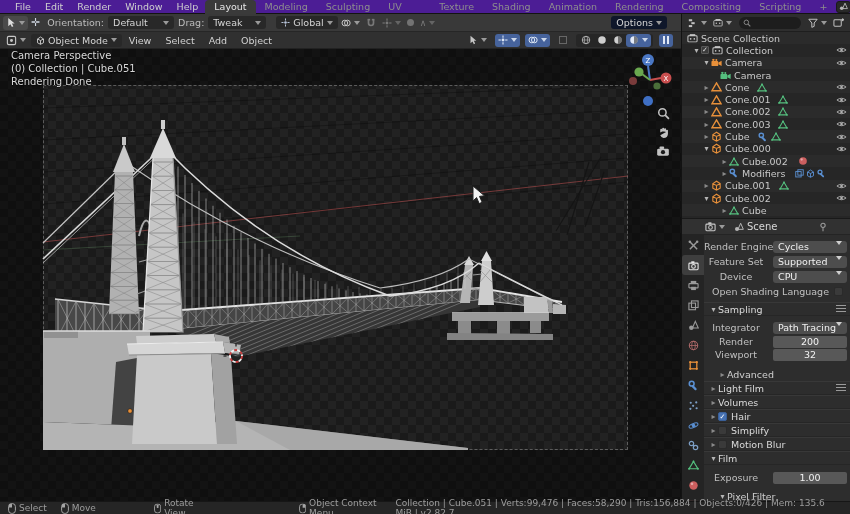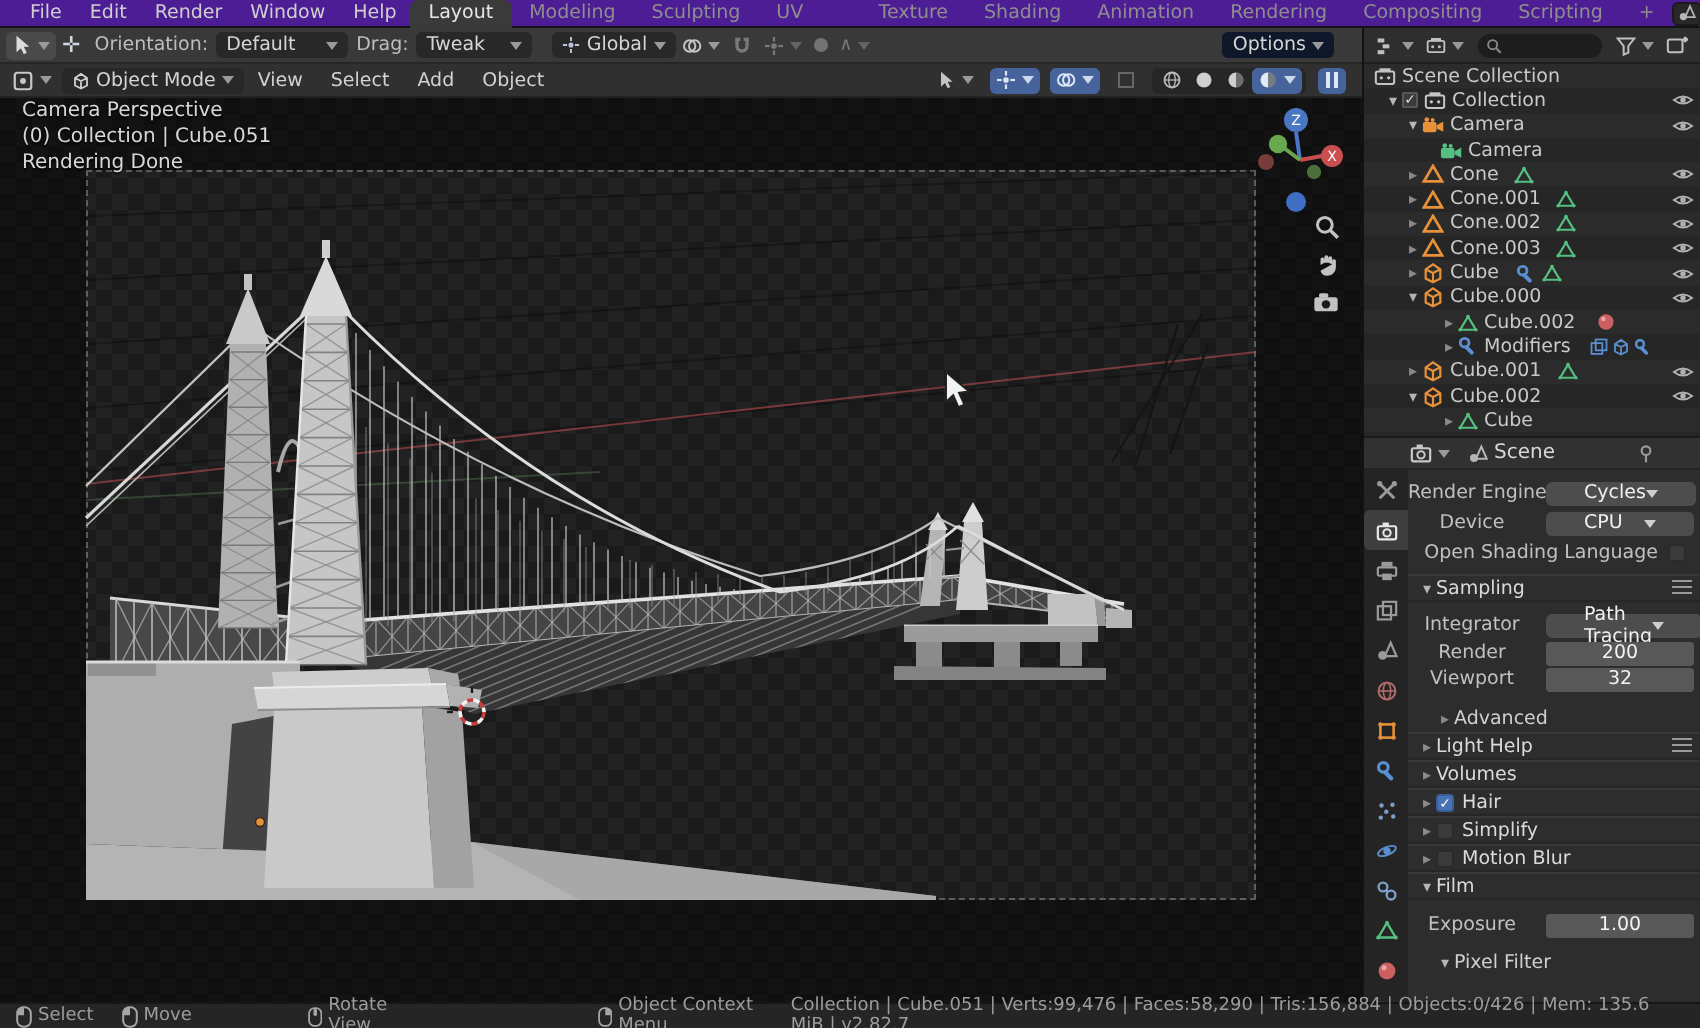--- a/index.html
+++ b/index.html
@@ -54,21 +54,21 @@
   .olcheck{width:8px;height:8px;background:#3b3b3b;border:1px solid #585858;border-radius:1px;color:#ddd;font-size:7px;line-height:7px;text-align:center;margin-right:3px}
 
   #props{position:absolute;left:0;top:204px;width:169px;height:283px;background:#2d2d2d;border-top:1px solid #191919}
   #propshdr{height:16px;background:#313131;display:flex;align-items:center;padding:0 20px;border-bottom:1px solid #242424;color:#d8d8d8}
   #ptabs{position:absolute;left:0;top:16px;width:22px;height:267px;background:#242424}
   .ptab{width:22px;height:20px;display:flex;align-items:center;justify-content:center;color:#9a9a9a}
   .ptab.active{background:#3e3e3e;border-radius:3px 0 0 3px;color:#e8e8e8}
   #pcontent{position:absolute;left:22px;top:16px;width:147px;height:267px;overflow:hidden;font-size:9.5px}
   .prow{display:flex;align-items:center;height:15px;padding-right:4px}
   .plabel{width:64px;text-align:center;color:#c0c0c0;margin-right:5px;flex:none;white-space:nowrap}
-  .pdd{flex:1;display:flex;align-items:center;background:#4d4d4d;border-radius:3px;height:12px;padding:0 19px;color:#f0f0f0}
+  .pdd{flex:1;display:flex;align-items:flex-start;background:#4d4d4d;border-radius:3px;height:12px;padding:0 5px;color:#f0f0f0}
   .pdd .chev{margin-left:auto;border-top-color:#cfcfcf}
   .pnum{flex:1;background:#585858;border-radius:2px;height:12px;color:#f2f2f2;text-align:center;line-height:12px}
   .psec{display:flex;align-items:center;height:14px;color:#dadada;border-top:1px solid #383838;border-bottom:1px solid #262626;padding-left:5px}
   .preset{margin-left:auto;margin-right:5px;width:10px;height:8px;background:repeating-linear-gradient(#9a9a9a 0 1px,transparent 1px 3px)}
   .pcheck{width:9px;height:9px;border-radius:2px;background:#3a3a3a;border:1px solid #2a2a2a;margin-right:4px;color:#fff;font-size:7px;line-height:8px;text-align:center;flex:none}
   .pcheck.checked{background:#4772b3;border-color:#395f98}
 
   
   #statusbar{left:0;top:501px;width:850px;height:13px;background:#252525;border-top:1px solid #161616;display:flex;align-items:center;font-size:9px;color:#9d9d9d}
   .sb-item{display:flex;align-items:center;gap:3px}
@@ -1142,20 +1142,27 @@
     <div id="pcontent">
       <div style="height:4px"></div>
       <div class="prow">
         <span class="plabel">Render Engine</span>
         <div class="pdd">
             <span>Cycles</span>
             <span class="chev"></span>
           </div>
       </div>
       <div class="prow">
+        <span class="plabel">Feature Set</span>
+        <div class="pdd">
+            <span>Supported</span>
+            <span class="chev"></span>
+          </div>
+      </div>
+      <div class="prow">
         <span class="plabel">Device</span>
         <div class="pdd">
             <span>CPU</span>
             <span class="chev"></span>
           </div>
       </div>
       <div class="prow" style="justify-content:flex-end">
         <span style="color:#c0c0c0;margin-right:5px">Open Shading Language</span>
         <span class="pcheck"></span>
       </div>
@@ -1181,21 +1188,21 @@
         <span class="plabel">Viewport</span>
         <div class="pnum">32</div>
       </div>
       <div style="height:6px"></div>
       <div class="prow" style="height:14px;padding-left:14px;color:#cfcfcf">
         <span class="tri-r">▸</span>
           <span>Advanced</span>
       </div>
       <div class="psec">
         <span class="tri-r">▸</span>
-          <span>Light Help</span>
+          <span>Light Film</span>
           <span class="preset"></span>
       </div>
       <div class="psec">
         <span class="tri-r">▸</span>
           <span>Volumes</span>
       </div>
       <div class="psec">
         <span class="tri-r">▸</span>
           <span class="pcheck checked">✓</span>
           <span>Hair</span>

